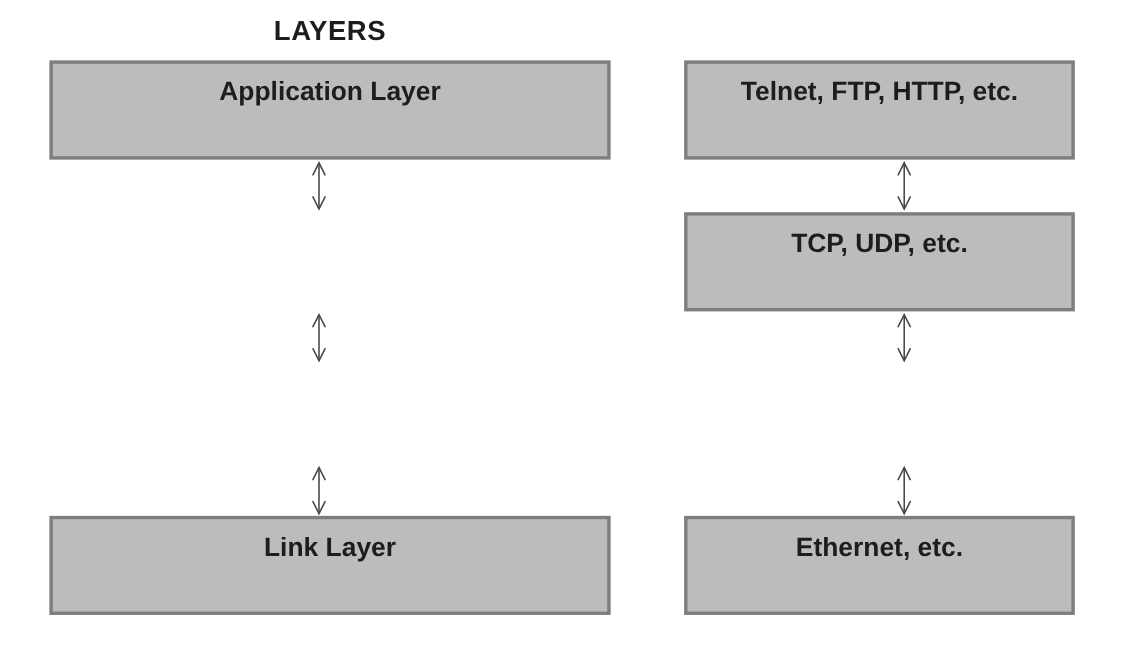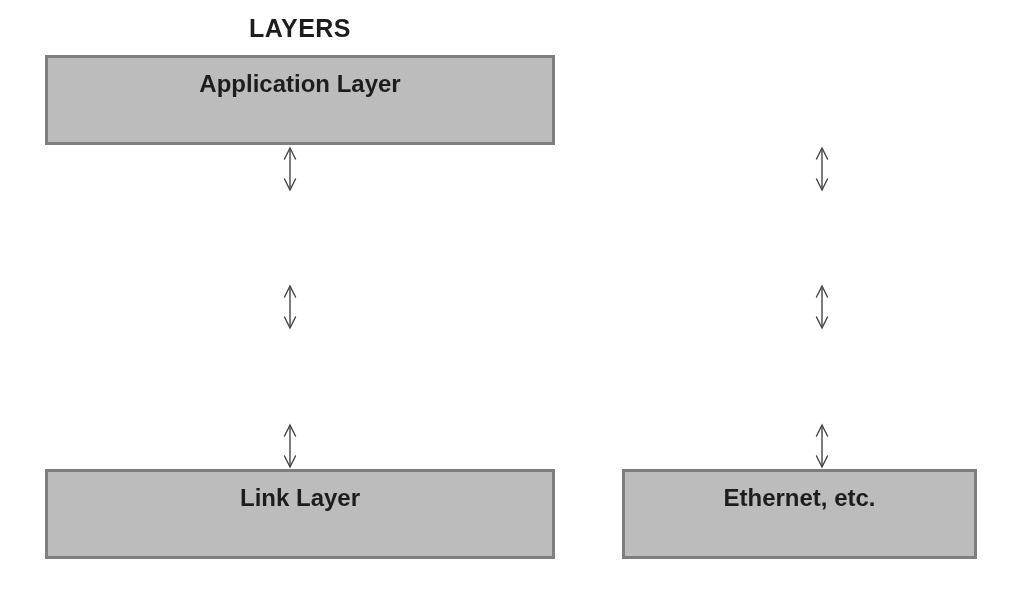--- a/index.html
+++ b/index.html
@@ -83,27 +83,33 @@
       <polyline points="4.5,33 10,44 15.5,33"></polyline>
     </svg>
 
     <div class="box row-3">
       <span>Link Layer</span>
     </div>
   </section>
 
   <section class="col col-protocols">
 
+    <div class="box row-0">
+      <span>Telnet, FTP, HTTP, etc.</span>
+    </div>
 
     <svg class="arrow gap-0" viewBox="0 0 20 46">
       <line x1="10" y1="3" x2="10" y2="43"></line>
       <polyline points="4.5,13 10,2 15.5,13"></polyline>
       <polyline points="4.5,33 10,44 15.5,33"></polyline>
     </svg>
 
+    <div class="box row-1">
+      <span>TCP, UDP, etc.</span>
+    </div>
 
     <svg class="arrow gap-1" viewBox="0 0 20 46">
       <line x1="10" y1="3" x2="10" y2="43"></line>
       <polyline points="4.5,13 10,2 15.5,13"></polyline>
       <polyline points="4.5,33 10,44 15.5,33"></polyline>
     </svg>
 
 
     <svg class="arrow gap-2" viewBox="0 0 20 46">
       <line x1="10" y1="3" x2="10" y2="43"></line>

